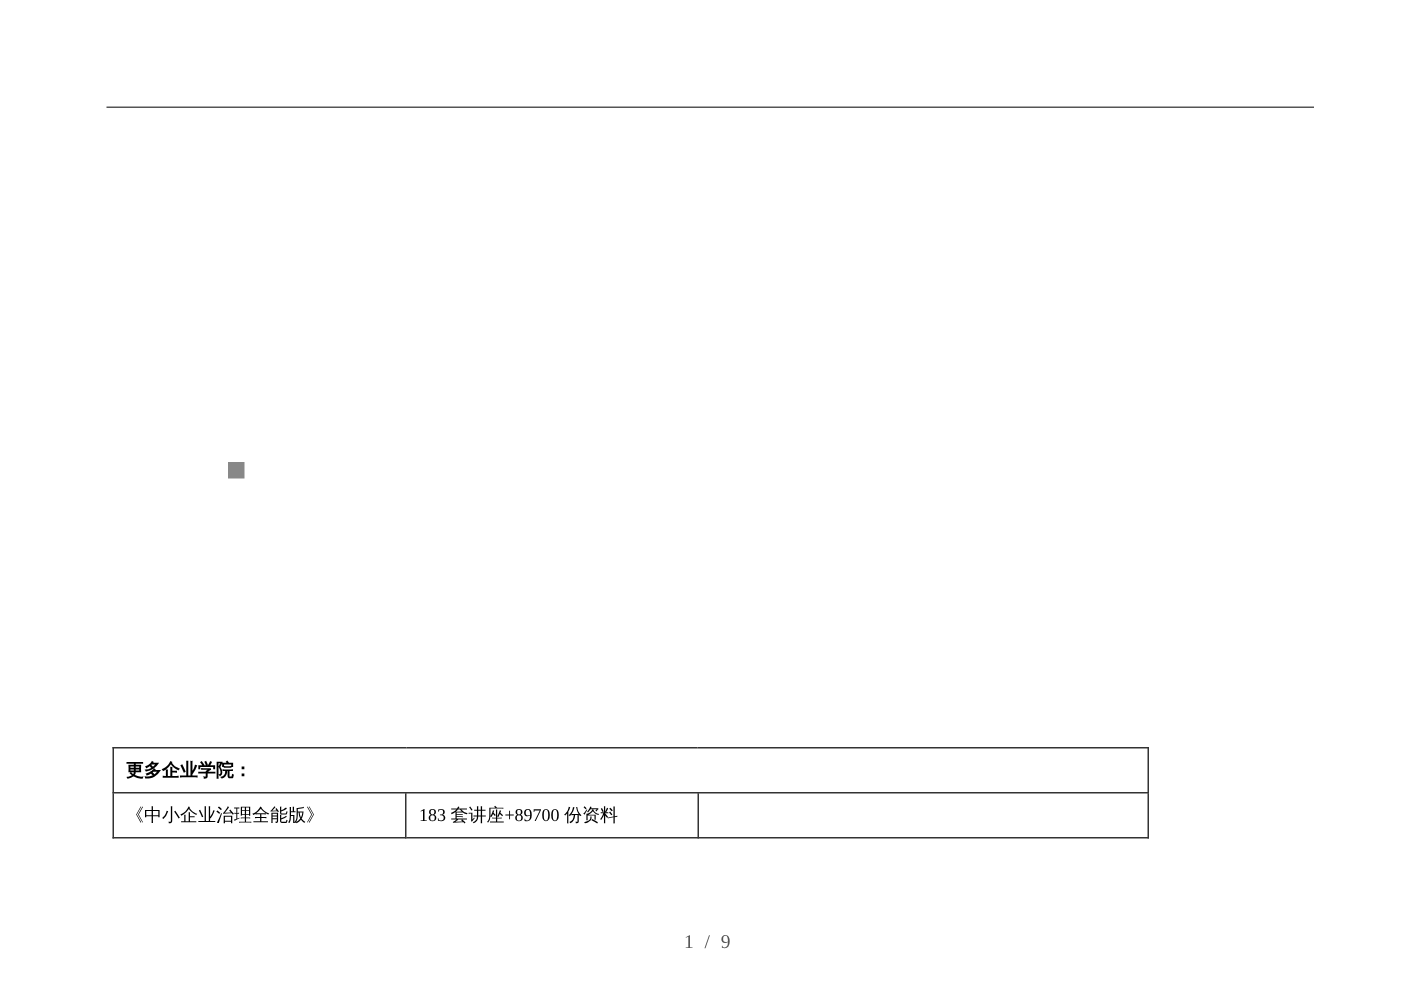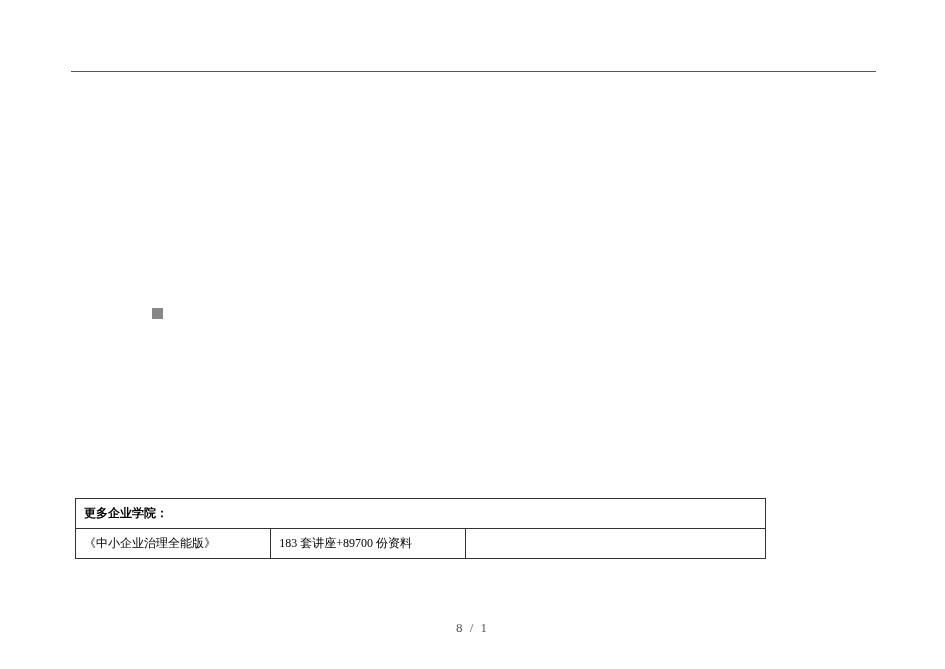--- a/index.html
+++ b/index.html
@@ -90,15 +90,15 @@
       <td class="cell-a" colspan="3" style="width:690px;">更多企业学院：</td>
     </tr>
     <tr>
       <td class="cell-a">《中小企业治理全能版》</td>
       <td class="cell-b">183 套讲座+89700 份资料</td>
       <td class="cell-c"></td>
     </tr>
   </tbody>
     </table>
 
-  <div class="page-num">8 / 1</div>
+  <div class="page-num">1 / 9</div>
 
 </div>
 
 </body></html>

